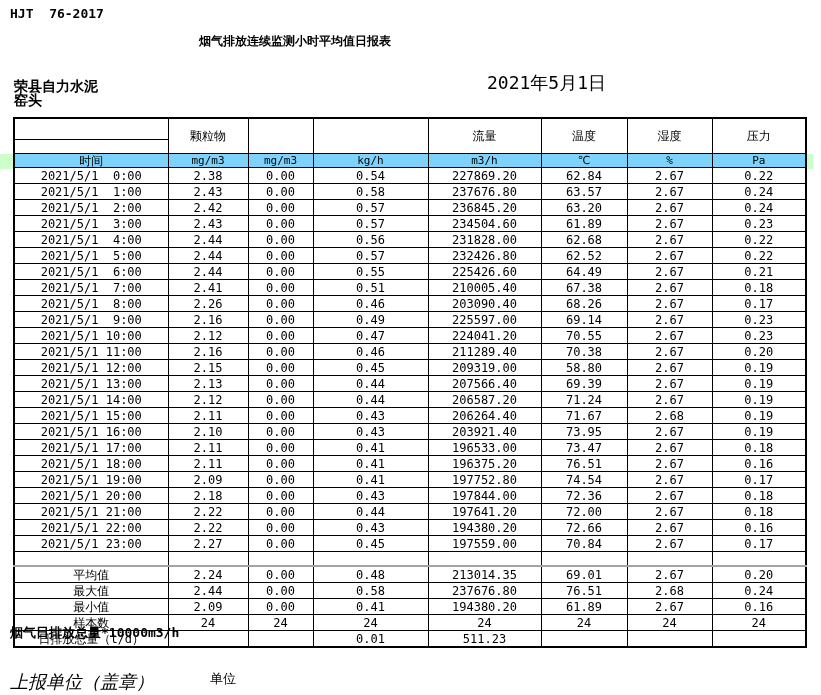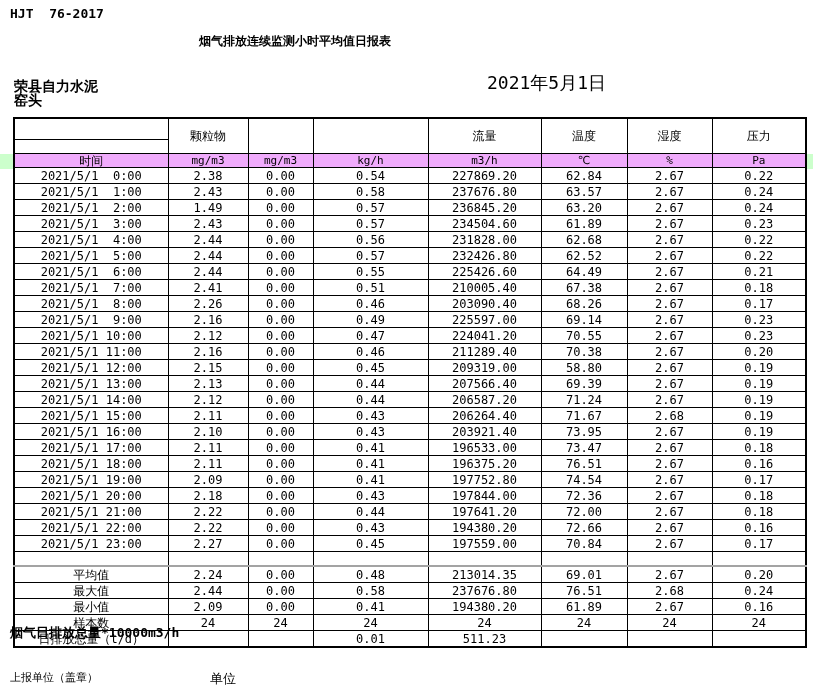--- a/index.html
+++ b/index.html
@@ -23,29 +23,29 @@
     border-collapse:collapse;table-layout:fixed;width:793px;
     border:2px solid #000;
   }
   table.report td{
     border:1px solid #000;padding:0;margin:0;
     text-align:center;vertical-align:middle;
     font-size:12px;line-height:1;white-space:pre;overflow:hidden;
   }
   tr.row-a td{height:20px;}
   tr.row-b td{height:13px;}
-  tr.row-green td{height:13px;background:#f0abfc;font-size:11px;}
+  tr.row-green td{height:13px;background:#7dd3fc;font-size:11px;}
   tr.row-green td.time-head{font-size:12px;}
   tr.data-row td{height:15px;}
   tr.spacer-row td{height:13px;}
   tr.summary-row td{height:15px;}
   tr.summary-first td{border-top:2px solid #a3a3a3;}
 
   .note{position:absolute;left:10px;top:624px;font-size:13px;font-weight:bold;}
-  .report-unit{position:absolute;left:10px;top:670px;font-size:11px;}
+  .report-unit{position:absolute;left:10px;top:670px;font-size:18px;font-style:italic;}
   .unit{position:absolute;left:210px;top:670px;font-size:13px;}
 </style>
 </head>
 <body>
 
 <div class="std">HJT  76-2017</div>
 <div class="title">烟气排放连续监测小时平均值日报表</div>
 <div class="company">荣县自力水泥</div>
 <div class="date">2021年5月1日</div>
 <div class="location">窑头</div>
@@ -105,21 +105,21 @@
         <td>2.43</td>
         <td>0.00</td>
         <td>0.58</td>
         <td>237676.80</td>
         <td>63.57</td>
         <td>2.67</td>
         <td>0.24</td>
       </tr>
       <tr class="data-row">
         <td>2021/5/1  2:00</td>
-        <td>1.49</td>
+        <td>2.42</td>
         <td>0.00</td>
         <td>0.57</td>
         <td>236845.20</td>
         <td>63.20</td>
         <td>2.67</td>
         <td>0.24</td>
       </tr>
       <tr class="data-row">
         <td>2021/5/1  3:00</td>
         <td>2.43</td>

